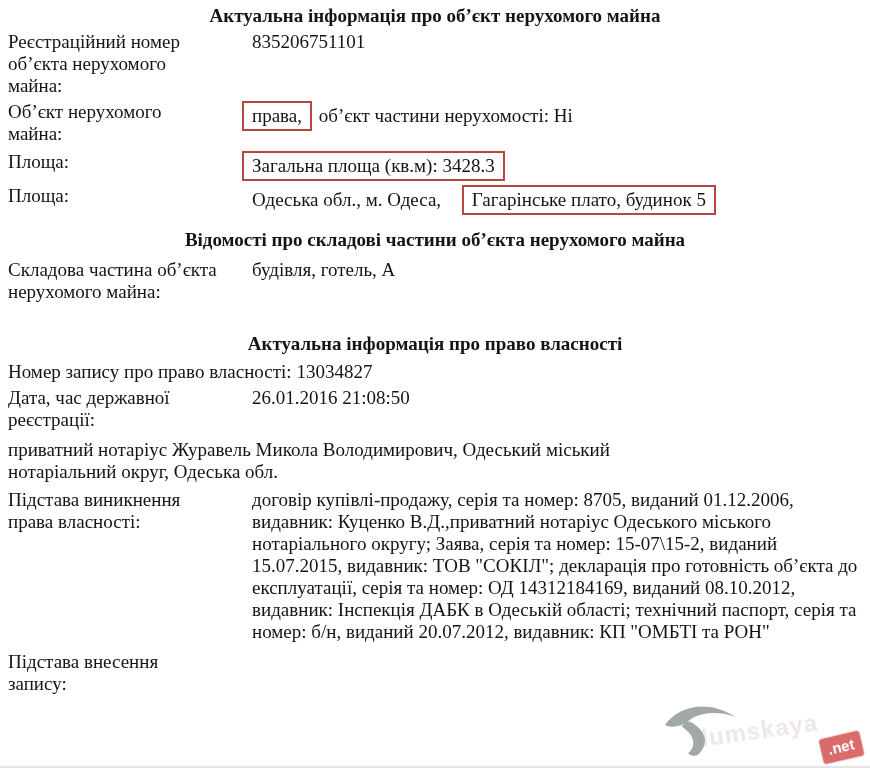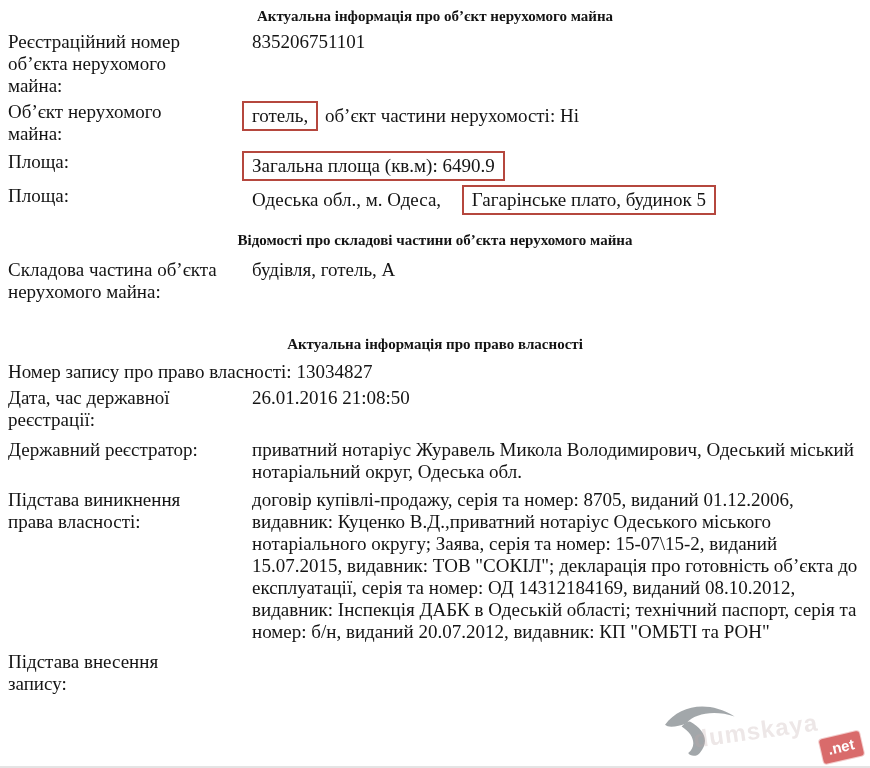--- a/index.html
+++ b/index.html
@@ -4,21 +4,21 @@
 <style>
   html,body{margin:0;padding:0;background:#ffffff;}
   body{
     width:870px;height:768px;box-sizing:border-box;overflow:hidden;
     font-family:"Liberation Serif","DejaVu Serif",serif;
     font-size:19px;line-height:22px;color:#141414;
     padding:5px 8px 0 8px;position:relative;
     border-bottom:2px solid #e4e4e4;
   }
   .doc-title{
-    text-align:center;font-weight:bold;font-size:15px;margin:0;
+    text-align:center;font-weight:bold;font-size:19px;margin:0;
   }
   .t2{margin-top:14px;}
   .t3{margin-top:30px;}
   .row{display:flex;margin-top:4px;}
   .row.gap6{margin-top:6px;}
   .row.gap8{margin-top:8px;}
   .row-label{flex:0 0 244px;white-space:pre-line;padding-right:10px;box-sizing:border-box;}
   .row-value{flex:1;max-width:612px;}
   .bold-line{font-weight:normal;margin-top:6px;}
   .redbox{
@@ -50,29 +50,29 @@
   <div class="row-label">Реєстраційний номер
 об’єкта нерухомого
 майна:</div>
   <div class="row-value">835206751101</div>
 </div>
 
 <div class="row">
   <div class="row-label">Об’єкт нерухомого
 майна:</div>
   <div class="row-value">
-    <span class="redbox">готель,</span>
+    <span class="redbox">права,</span>
     <span class="after-box">об’єкт частини нерухомості: Ні</span>
   </div>
 </div>
 
 <div class="row gap6">
   <div class="row-label">Площа:</div>
   <div class="row-value">
-    <span class="redbox">Загальна площа (кв.м): 6490.9</span>
+    <span class="redbox">Загальна площа (кв.м): 3428.3</span>
   </div>
 </div>
 
 <div class="row">
   <div class="row-label">Площа:</div>
   <div class="row-value">
     <span>Одеська обл., м. Одеса,</span>
     <span class="redbox mid">Гагарінське плато, будинок 5</span>
   </div>
 </div>
@@ -89,21 +89,20 @@
 
 <div class="bold-line">Номер запису про право власності: 13034827</div>
 
 <div class="row">
   <div class="row-label">Дата, час державної
 реєстрації:</div>
   <div class="row-value">26.01.2016 21:08:50</div>
 </div>
 
 <div class="row gap8">
-  <div class="row-label">Державний реєстратор:</div>
   <div class="row-value">приватний нотаріус Журавель Микола Володимирович, Одеський міський нотаріальний округ, Одеська обл.</div>
 </div>
 
 <div class="row gap6">
   <div class="row-label">Підстава виникнення
 права власності:</div>
   <div class="row-value">договір купівлі-продажу, серія та номер: 8705, виданий 01.12.2006, видавник: Куценко В.Д.,приватний нотаріус Одеського міського нотаріального округу; Заява, серія та номер: 15-07\15-2, виданий 15.07.2015, видавник: ТОВ "СОКІЛ"; декларація про готовність об’єкта до експлуатації, серія та номер: ОД 14312184169, виданий 08.10.2012, видавник: Інспекція ДАБК в Одеській області; технічний паспорт, серія та номер: б/н, виданий 20.07.2012, видавник: КП "ОМБТІ та РОН"</div>
 </div>
 
 <div class="row gap8">

